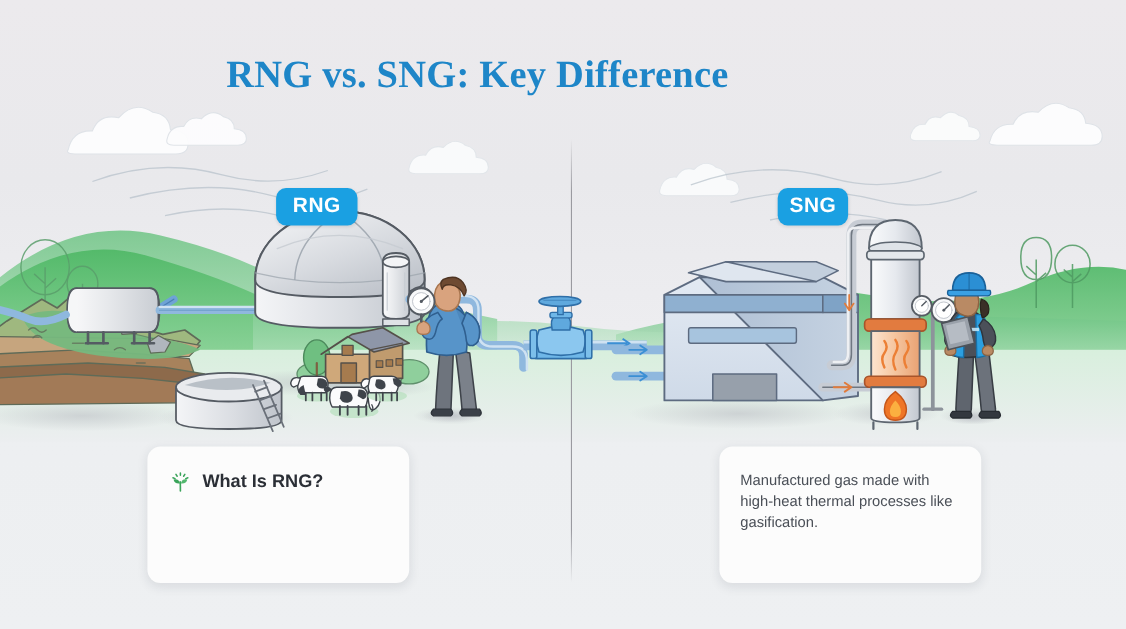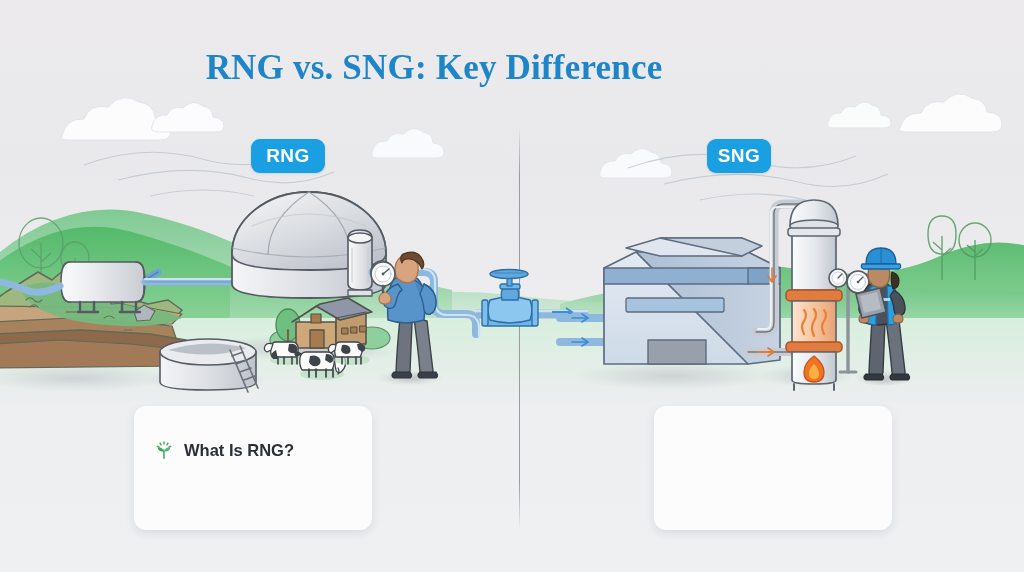--- a/index.html
+++ b/index.html
@@ -17,31 +17,31 @@
 
   
   .title{position:absolute;left:0;top:48px;width:868px;text-align:center;
     font-family:"Liberation Serif",serif;font-weight:700;font-size:35px;
     color:#1e86c8;letter-spacing:.2px;}
 
   
   .badge{position:absolute;height:34px;border-radius:9px;
     background:#1aa0e2;color:#fff;font-size:19px;font-weight:700;
     display:flex;align-items:center;justify-content:center;
-    letter-spacing:.5px;box-shadow:0 1px 3px rgba(0,0,0,.10);}
+    letter-spacing:.5px;box-shadow:0 1px 3px rgba(0,0,0,.10);margin-top:32px;}
   .badge-rng{left:251px;top:139px;width:74px;}
   .badge-sng{left:707px;top:139px;width:64px;}
 
   
   .divider{position:absolute;left:519px;top:126px;width:1px;height:404px;
     background:linear-gradient(180deg,rgba(150,150,155,0) 0%,#9a9aa0 12%,#9a9aa0 88%,rgba(150,150,155,0) 100%);}
 
   
   .card{position:absolute;border-radius:12px;background:#fcfcfc;
-    box-shadow:0 3px 10px rgba(30,40,60,.10);padding:33px 19px 19px 19px;
+    box-shadow:0 3px 10px rgba(30,40,60,.10);padding:21px 19px 19px 19px;
     box-sizing:border-box;}
   .card-rng{left:134px;top:406px;width:238px;height:124px;}
   .card-sng{left:654px;top:406px;width:238px;height:124px;}
   .card-head{display:flex;align-items:center;gap:9px;margin-bottom:9px;}
   .card-title{font-size:16.5px;font-weight:700;color:#2b2f36;}
   .card-body{font-size:13.4px;line-height:19.2px;color:#4a4f57;}
 
   svg{display:block;overflow:visible;}
   .scene{position:absolute;left:0;top:0;width:1024px;height:572px;
     pointer-events:none;}
@@ -514,15 +514,16 @@
           <path d="M12 21 q0-7 -0.2-9" stroke="#3aa45a" stroke-width="1.6" fill="none" stroke-linecap="round"></path>
           <path d="M11.6 13.6 q-5.6 .6-6.4-4 q5.2-1.2 6.4 4z" fill="#3aa45a"></path>
           <path d="M12.4 13.6 q5.6 .6 6.4-4 q-5.2-1.2-6.4 4z" fill="#53b86f"></path>
         </svg>
       </span>
       <span class="card-title">What Is RNG?</span>
     </div>
   </div>
 
   <div class="card card-sng">
+    <div class="card-body">Manufactured gas made with high-heat thermal processes like gasification.</div>
   </div>
 
 </div>
 
 </body></html>

